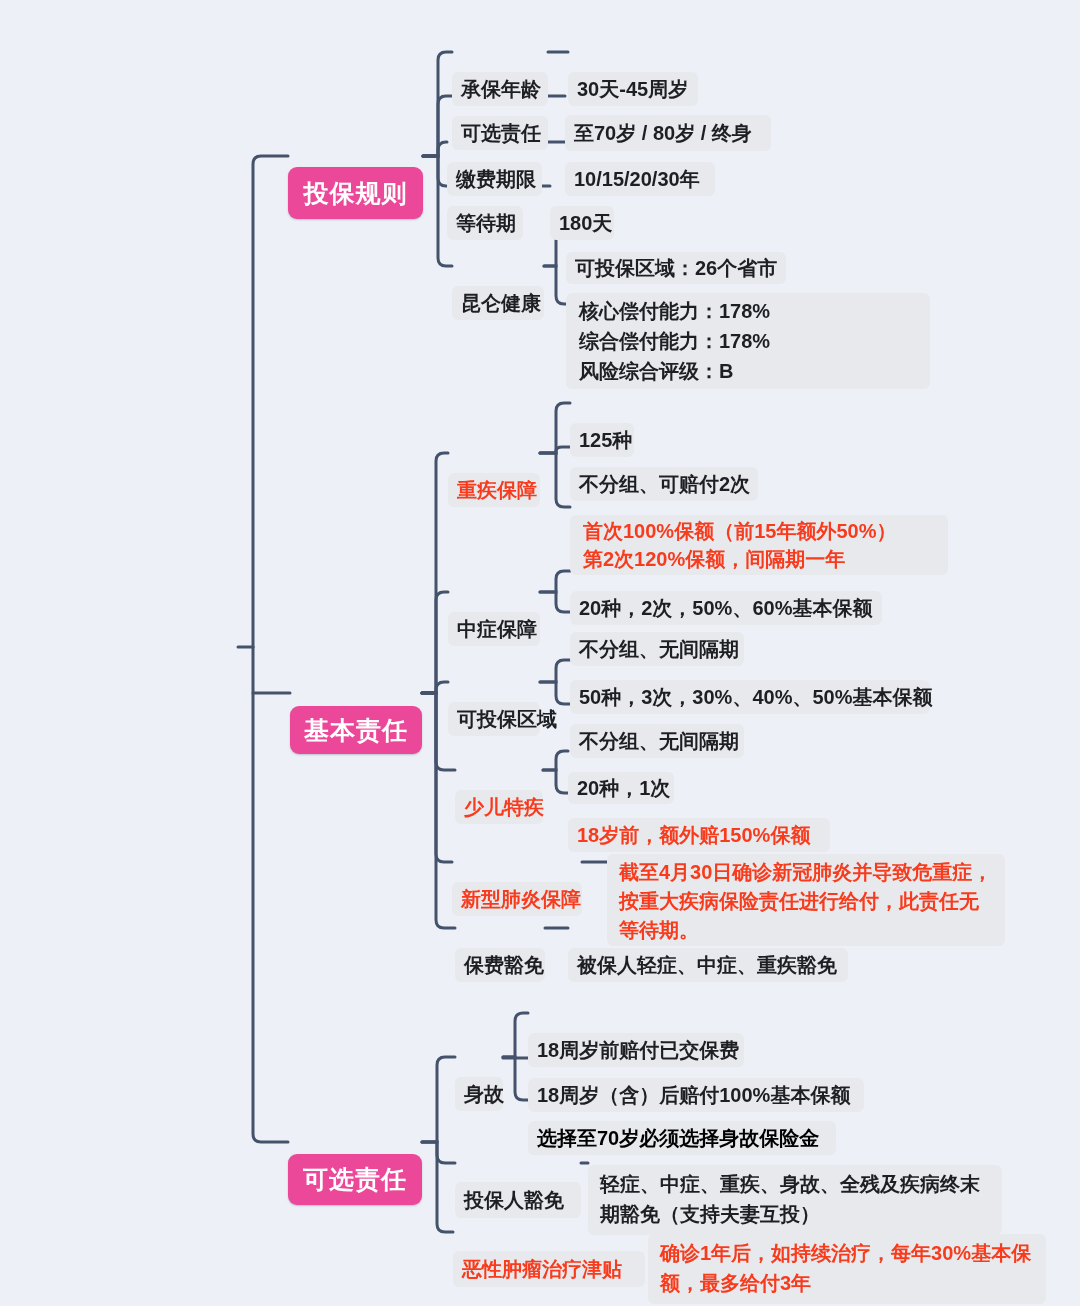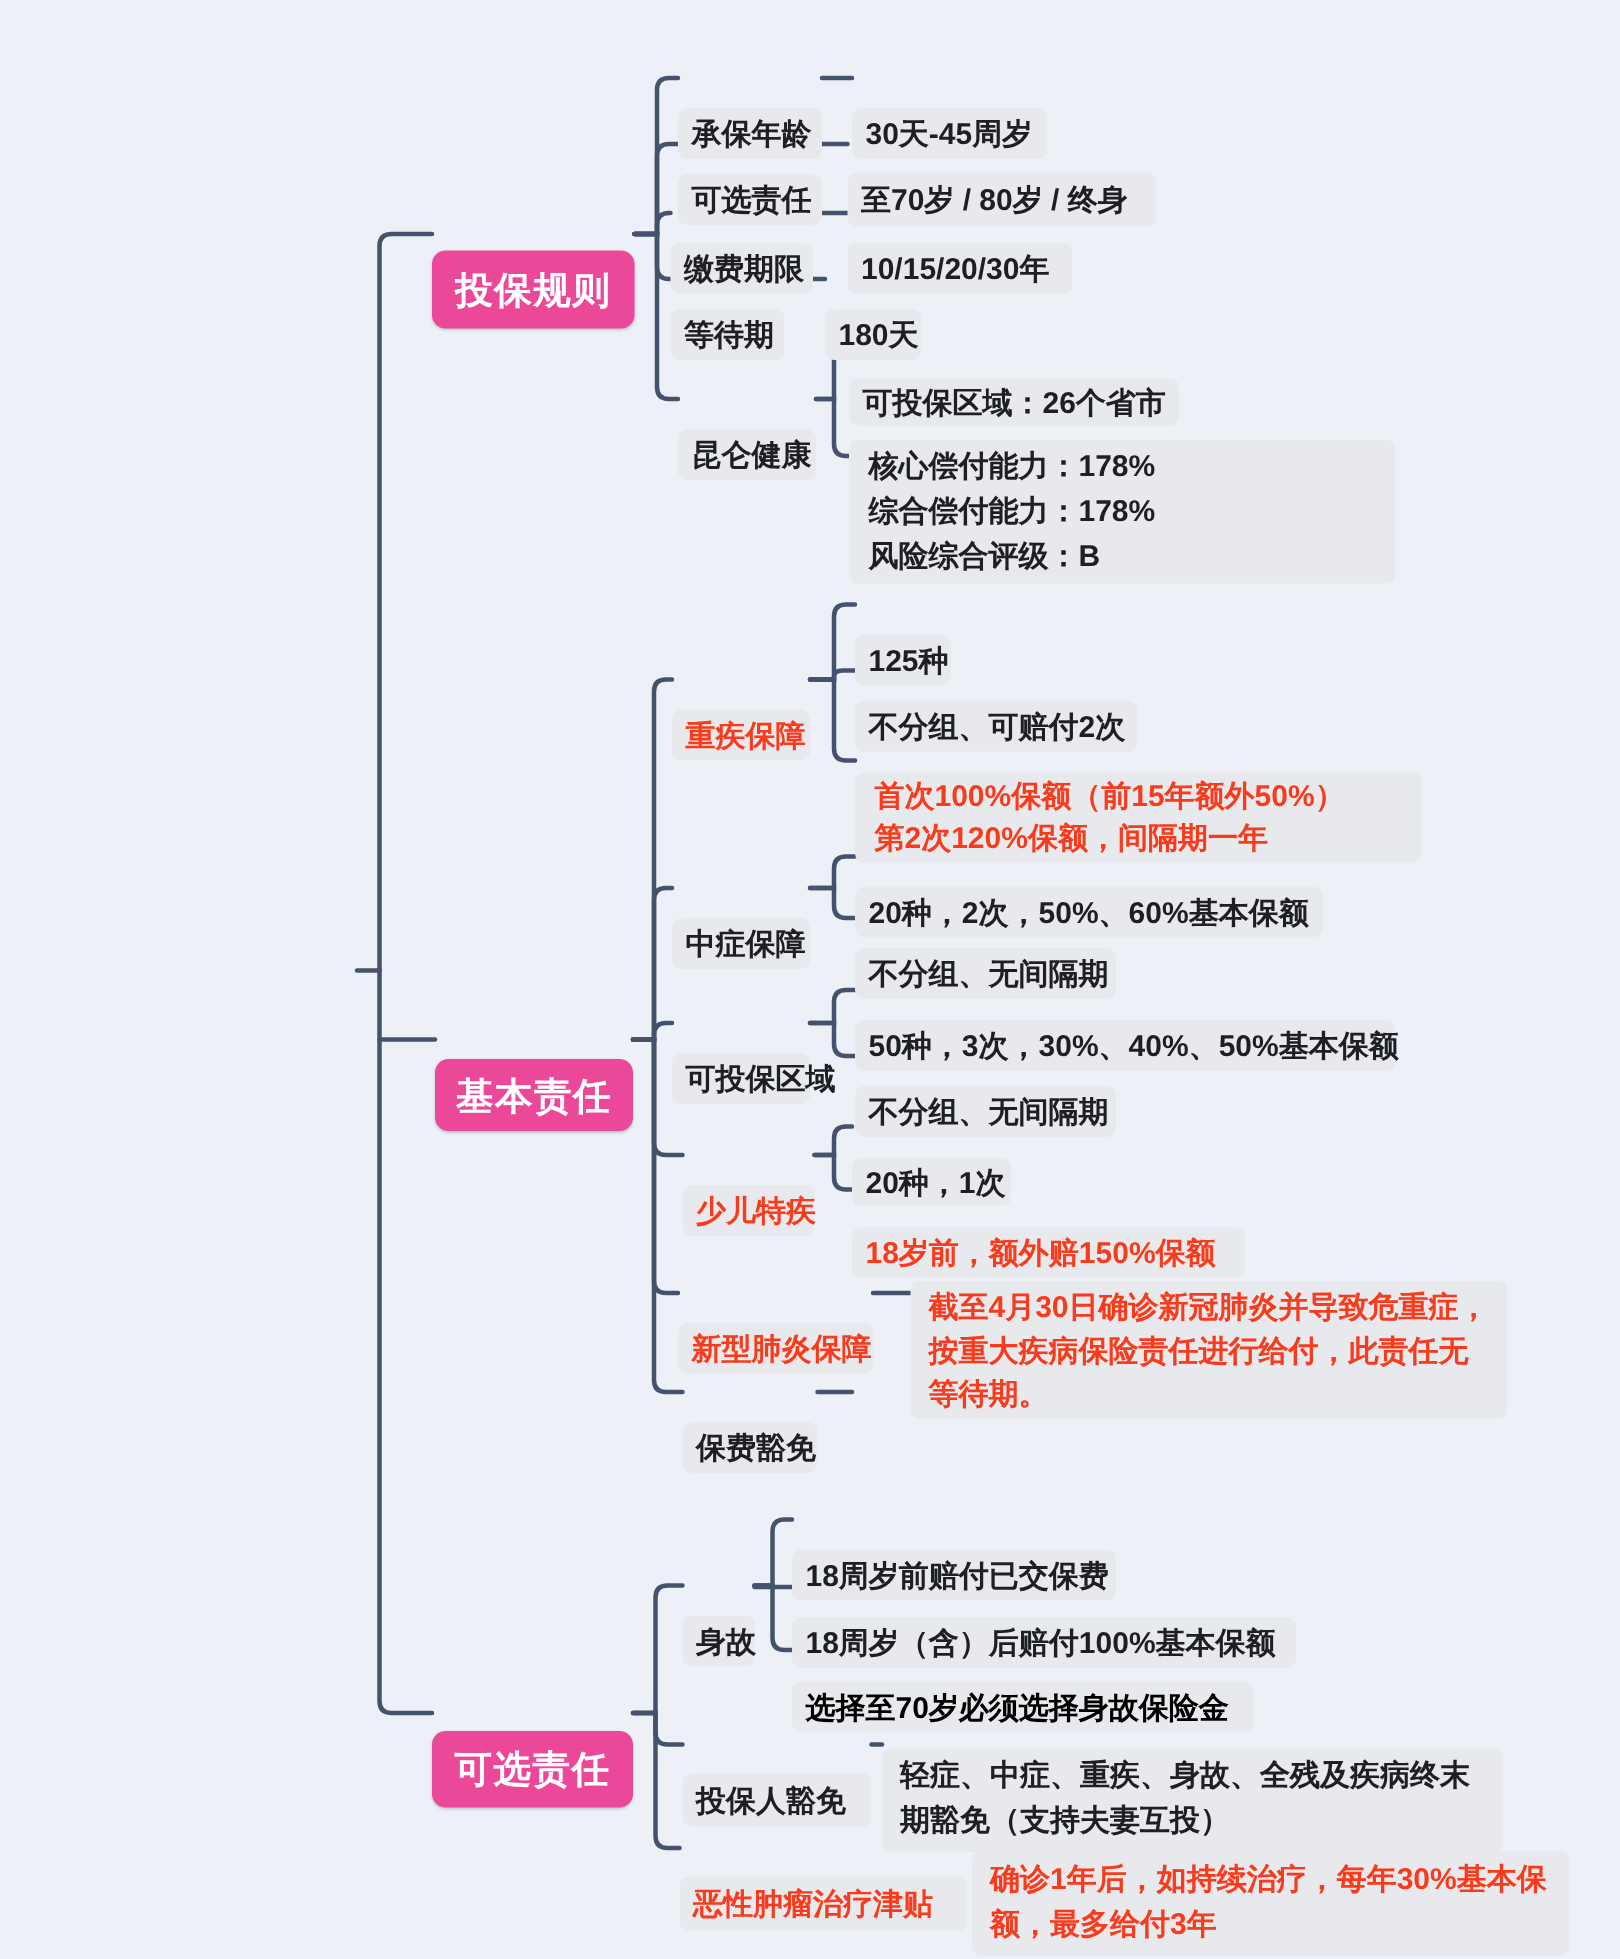--- a/index.html
+++ b/index.html
@@ -132,20 +132,21 @@
   <div class="node chip" style="left:570px;top:595px;width:174px;height:34px">不分组、无间隔期</div>
   <div class="node chip" style="left:448px;top:665px;width:92px;height:34px">可投保区域</div>
   <div class="node chip" style="left:570px;top:643px;width:360px;height:34px">50种，3次，30%、40%、50%基本保额</div>
   <div class="node chip" style="left:570px;top:687px;width:174px;height:34px">不分组、无间隔期</div>
   <div class="node chip red" style="left:455px;top:753px;width:88px;height:34px">少儿特疾</div>
   <div class="node chip" style="left:568px;top:735px;width:106px;height:32px">20种，1次</div>
   <div class="node chip red" style="left:568px;top:781px;width:262px;height:34px">18岁前，额外赔150%保额</div>
   <div class="node chip red" style="left:452px;top:845px;width:130px;height:34px">新型肺炎保障</div>
   <div class="node chip flow red" style="left:607px;top:817px;width:398px;height:92px">截至4月30日确诊新冠肺炎并导致危重症，按重大疾病保险责任进行给付，此责任无等待期。</div>
   <div class="node chip" style="left:455px;top:911px;width:90px;height:34px">保费豁免</div>
+  <div class="node chip" style="left:568px;top:911px;width:280px;height:34px">被保人轻症、中症、重疾豁免</div>
 
   <div class="node chip" style="left:528px;top:996px;width:216px;height:34px">18周岁前赔付已交保费</div>
   <div class="node chip" style="left:455px;top:1040px;width:48px;height:34px">身故</div>
   <div class="node chip" style="left:528px;top:1041px;width:336px;height:34px">18周岁（含）后赔付100%基本保额</div>
   <div class="node chip blue" style="left:528px;top:1084px;width:308px;height:34px">选择至70岁必须选择身故保险金</div>
   <div class="node chip" style="left:455px;top:1145px;width:126px;height:36px">投保人豁免</div>
   <div class="node chip flow" style="left:588px;top:1128px;width:414px;height:70px;line-height:30px">轻症、中症、重疾、身故、全残及疾病终末期豁免（支持夫妻互投）</div>
   <div class="node chip red" style="left:453px;top:1214px;width:192px;height:36px">恶性肿瘤治疗津贴</div>
   <div class="node chip flow red" style="left:648px;top:1197px;width:398px;height:70px;line-height:30px">确诊1年后，如持续治疗，每年30%基本保额，最多给付3年</div>
 

